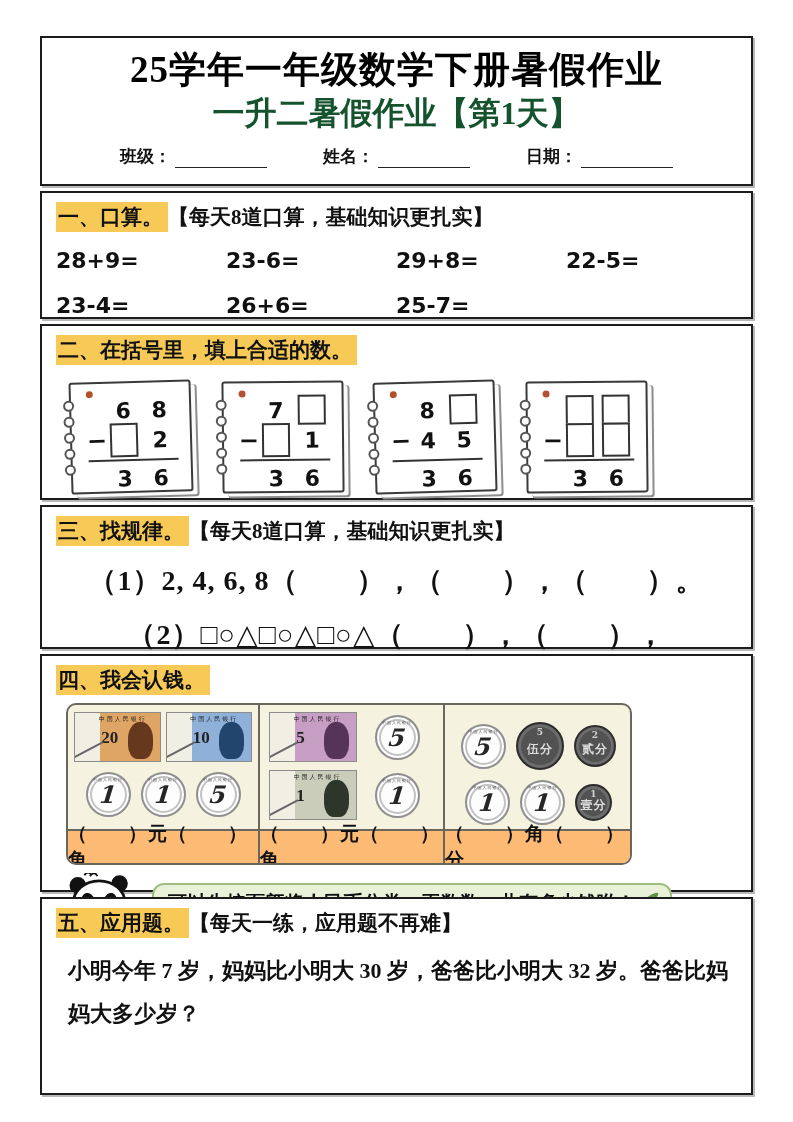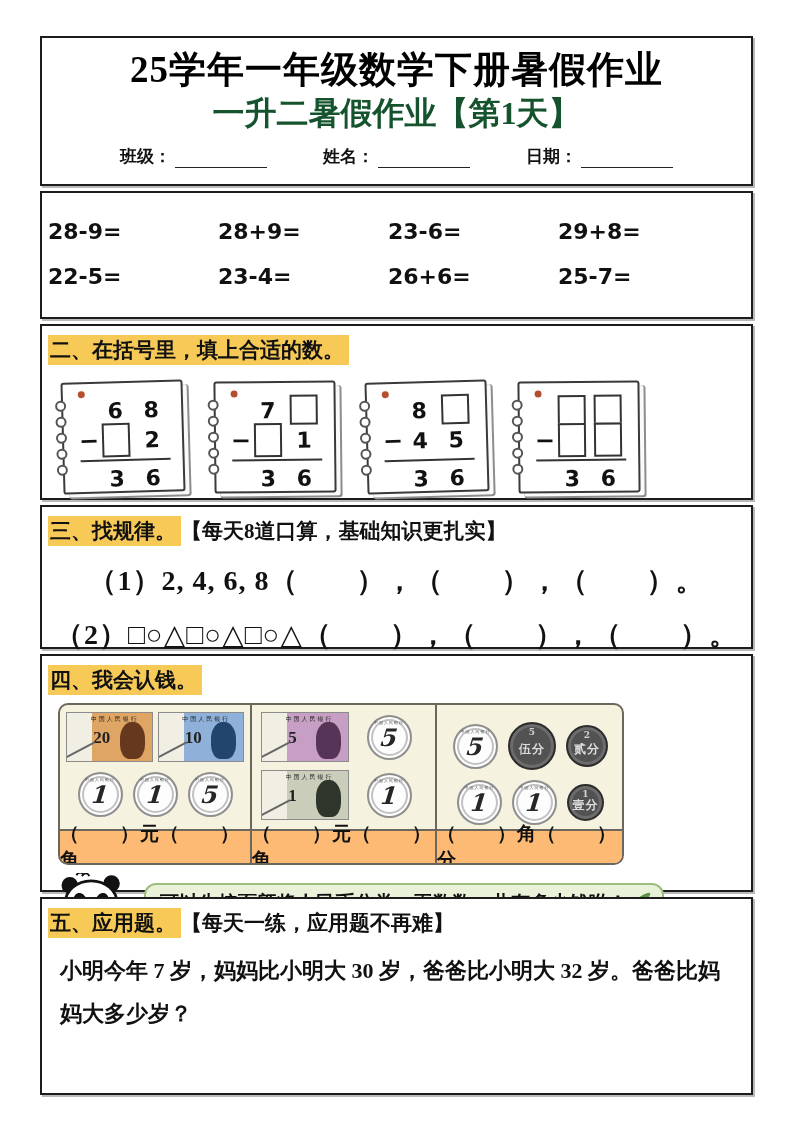--- a/index.html
+++ b/index.html
@@ -3,21 +3,21 @@
 <meta charset="utf-8">
 <style>
   * { margin:0; padding:0; box-sizing:border-box; }
   body {
     width:793px; height:1122px; background:#ffffff; position:relative;
     font-family:"Liberation Serif","DejaVu Serif",serif; color:#111;
   }
   .page { position:absolute; left:40px; top:36px; width:713px; }
   .box {
     border:2.5px solid #1c1c1c; background:#fff; margin-bottom:5px;
-    box-shadow:2px 2px 0 #b9b9b9; padding:10px 6px; position:relative;
+    box-shadow:2px 2px 0 #b9b9b9; padding:10px 14px; position:relative;
   }
   
   .header-box { height:150px; text-align:center; padding-top:12px; }
   .title { font-size:37px; font-weight:900; letter-spacing:1px; color:#000; line-height:1.1; }
   .subtitle { font-size:32px; font-weight:900; color:#14532d; line-height:1.25; margin-top:2px; }
   .fields { display:flex; justify-content:center; gap:56px; margin-top:12px; font-size:17px; font-weight:700; }
   .field { display:flex; align-items:flex-end;justify-content:flex-end; }
   .blank-line { display:inline-block; width:92px; border-bottom:1.5px solid #222; height:1.1em; margin-left:4px; }
   
   .sec-heading { font-size:21px; font-weight:800; line-height:1.4; }
@@ -131,22 +131,24 @@
         <span class="blank-line"></span>
       </span>
       <span class="field">
         <span>日期：</span>
         <span class="blank-line"></span>
       </span>
     </div>
   </div>
 
   <div class="box sec1">
+    <div class="sec-heading">
+      <span class="hl">一、口算。</span><span>【每天8道口算，基础知识更扎实】</span>
+    </div>
     <div class="problems-grid">
-      <span>28-9=</span>
       <span>28+9=</span>
       <span>23-6=</span>
       <span>29+8=</span>
       <span>22-5=</span>
       <span>23-4=</span>
       <span>26+6=</span>
       <span>25-7=</span>
     </div>
   </div>
 

